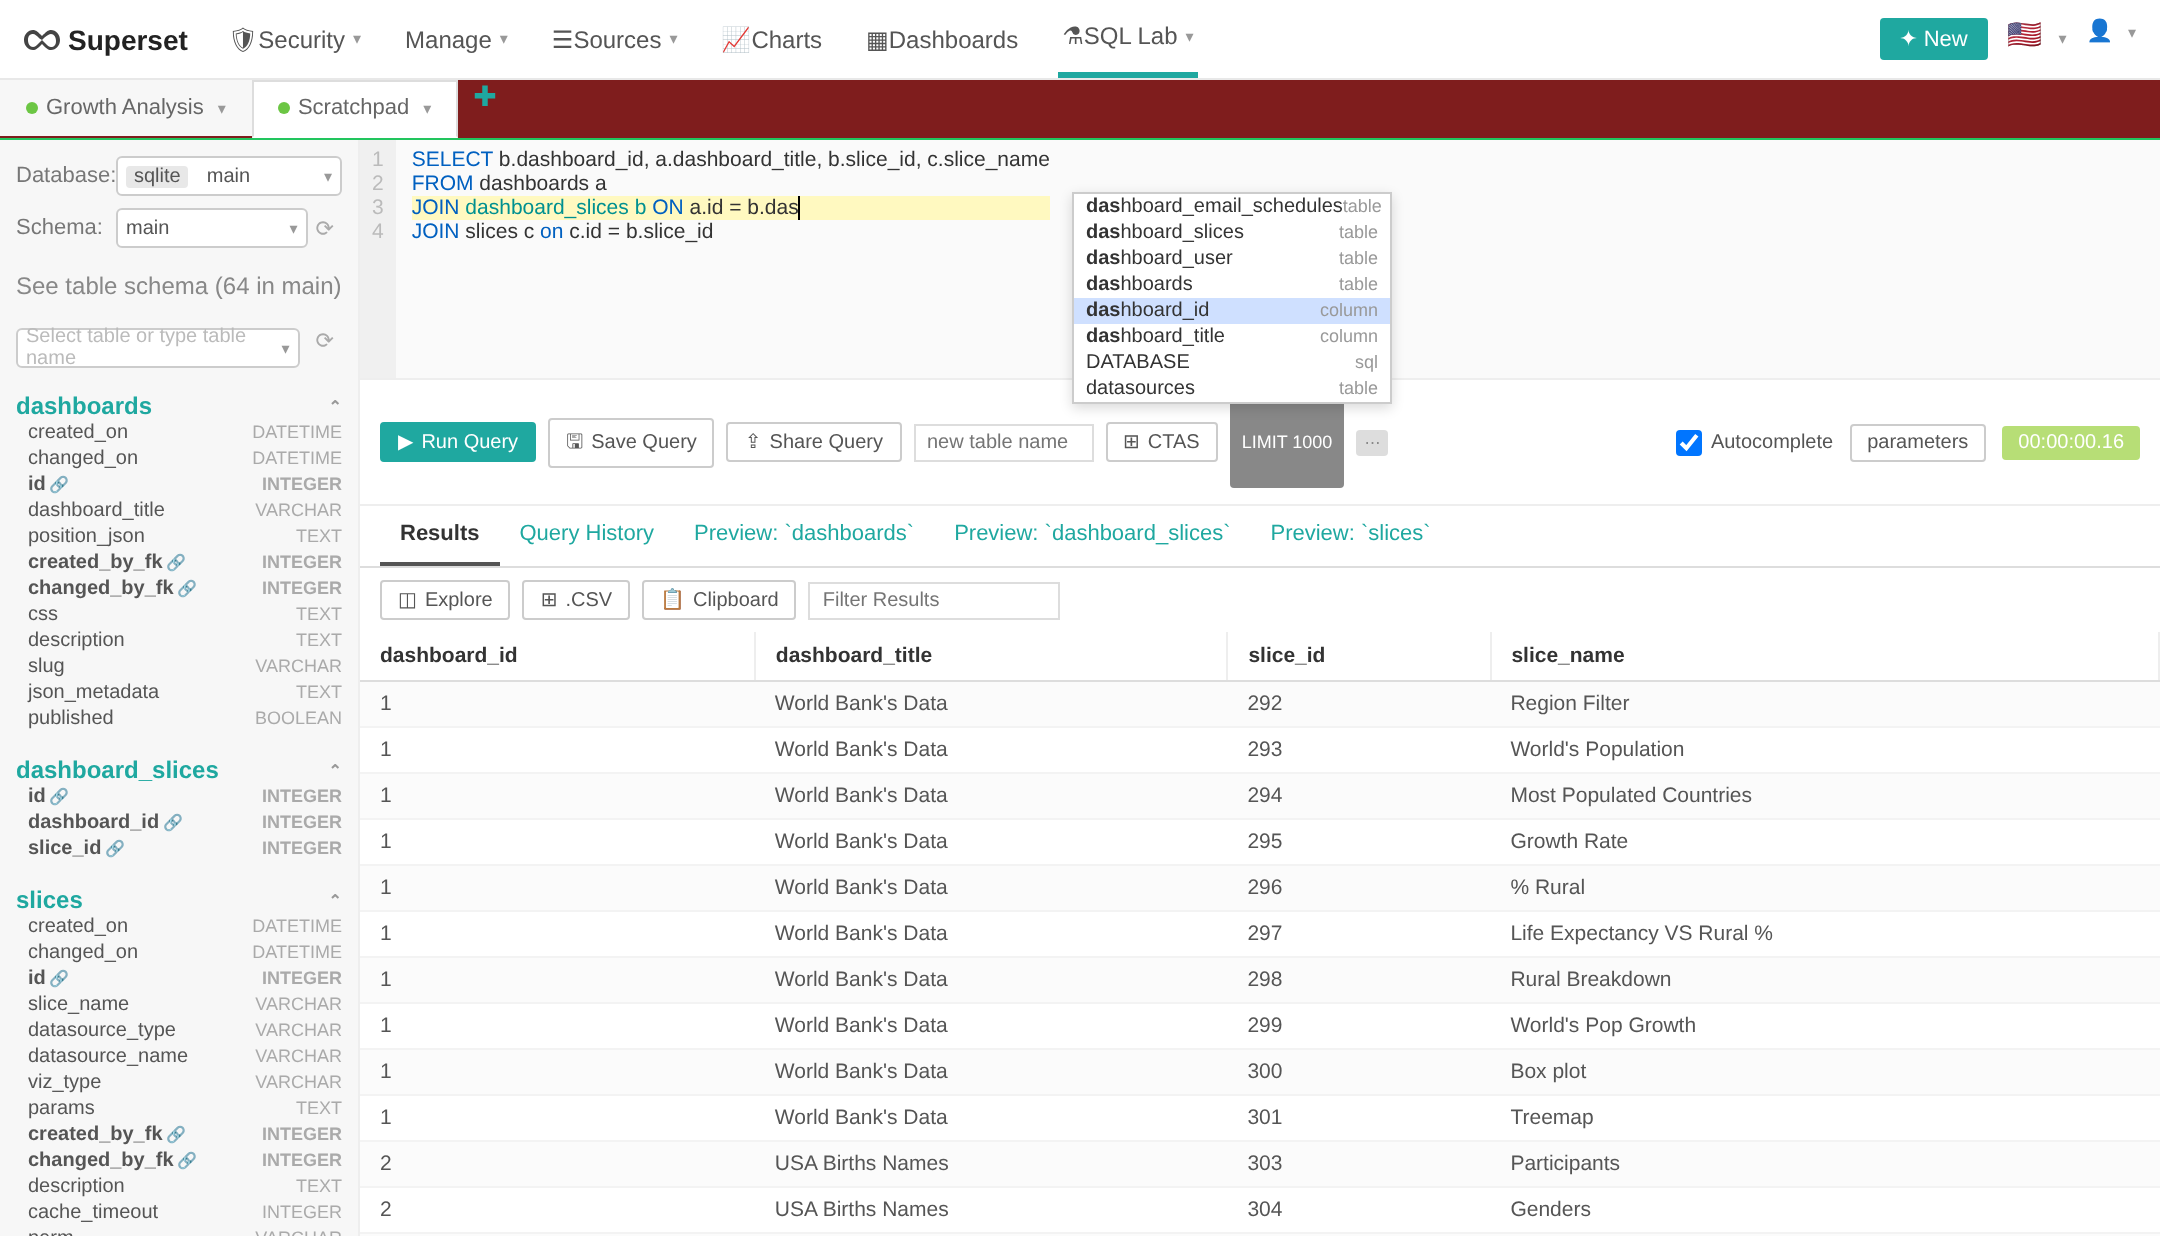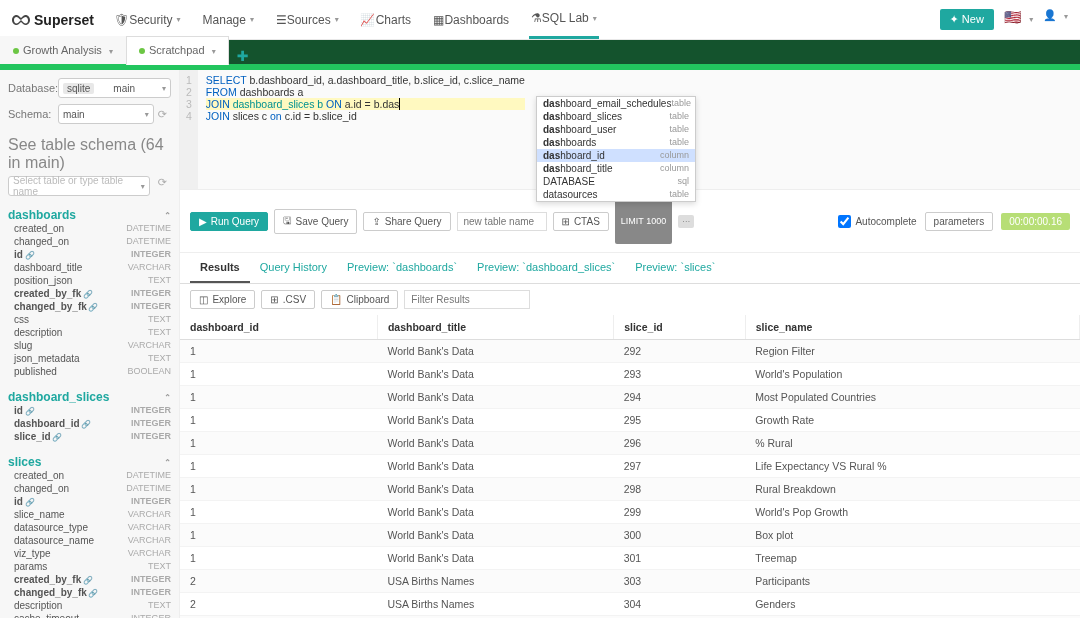--- a/index.html
+++ b/index.html
@@ -8,30 +8,30 @@
 .brand{display:flex;align-items:center;font-weight:700;font-size:14px;color:#222;margin-right:18px}
 .brand svg{margin-right:4px}
 .nav-items{display:flex;align-items:center;flex:1}
 .nav-item{display:flex;align-items:center;color:#555;font-size:12px;margin-right:18px;padding:11px 2px;cursor:pointer}
 .nav-item.active{border-bottom:3px solid #1fa8a0}
 .caret{margin-left:4px;font-size:8px;color:#999}
 .nav-right{display:flex;gap:10px}
 .btn-new{background:#1fa8a0;color:#fff;border:none;padding:4px 10px;font-size:11px;border-radius:2px;cursor:pointer}
 .layout{display:flex;height:calc(100vh - 40px)}
 .sidebar{width:180px;background:#f7f7f7;border-right:1px solid #eee;padding:8px;overflow:auto}
-.tab-bar{display:flex;align-items:flex-end;background:#14532d;border-bottom:6px solid #22c55e;height:30px}
+.tab-bar{display:flex;align-items:flex-start;background:#7f1d1d;border-bottom:1px solid #22c55e;height:30px}
 .tab{padding:7px 12px;font-size:11px;color:#666;cursor:pointer;background:#f7f7f7;border:1px solid transparent}
 .tab.active{background:#fff;border:1px solid #ddd;border-bottom-color:#fff;margin-bottom:-1px}
 .tab-dot{display:inline-block;width:6px;height:6px;border-radius:50%;background:#6cc644;margin-right:4px;vertical-align:middle}
 .tab-add{color:#1fa8a0;padding:0 8px;font-size:14px;cursor:pointer}
 .form-row{display:flex;align-items:center;margin-bottom:6px;font-size:11px}
 .form-label{color:#777;width:50px}
 .form-select{flex:1;height:20px;border:1px solid #ccc;border-radius:3px;background:#fff;font-size:10px;padding:0 4px;color:#555;display:flex;align-items:center;justify-content:space-between}
-.pill{background:#e8e8e8;border-radius:2px;padding:0 4px;margin-right:19px;font-size:10px}
-.schema-hint{color:#888;font-size:16px;margin:12px 0 4px}
+.pill{background:#e8e8e8;border-radius:2px;padding:0 4px;margin-right:9px;font-size:10px}
+.schema-hint{color:#888;font-size:12px;margin:12px 0 14px}
 .table-select{display:flex;gap:4px}
 .tree-section{margin-top:12px}
 .tree-header{color:#1fa8a0;font-weight:700;font-size:12px;display:flex;justify-content:space-between;align-items:center;cursor:pointer}
 .tree-row{display:flex;justify-content:space-between;font-size:10px;color:#555;padding:1px 0 1px 6px}
 .tree-row.bold{font-weight:700}
 .type{color:#aaa;font-size:9px}
 .main{flex:1;display:flex;flex-direction:column;overflow:hidden}
 .editor-wrap{position:relative}
 .editor{background:#fafafa;font-family:Menlo,Consolas,monospace;font-size:10.5px;display:flex;border-bottom:1px solid #eee;min-height:120px}
 .gutter{background:#f0f0f0;color:#bbb;text-align:right;padding:4px 6px;user-select:none}

